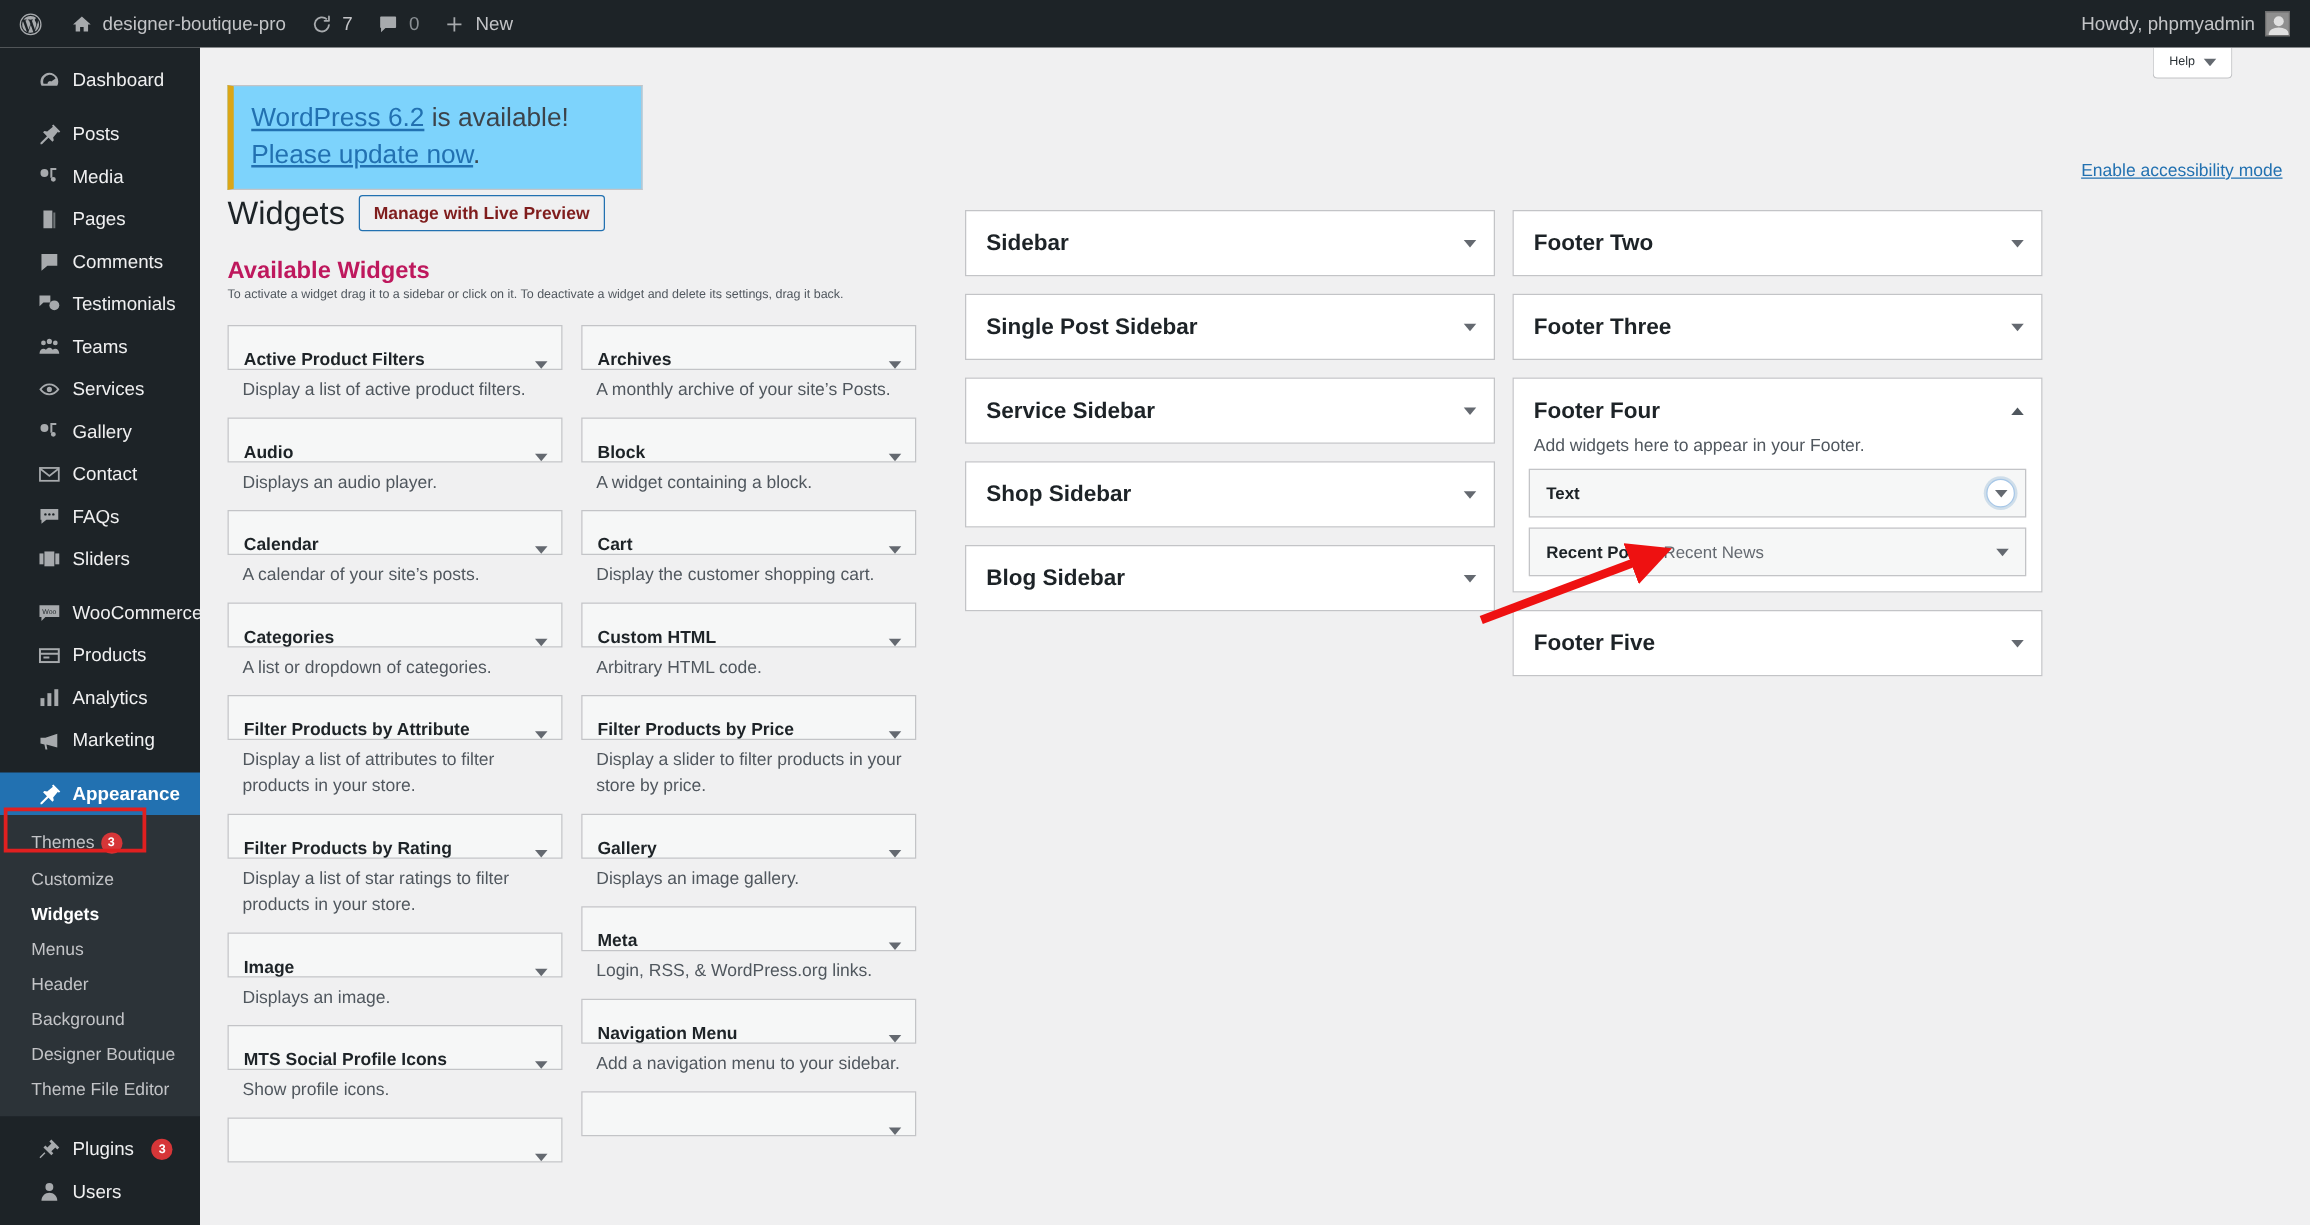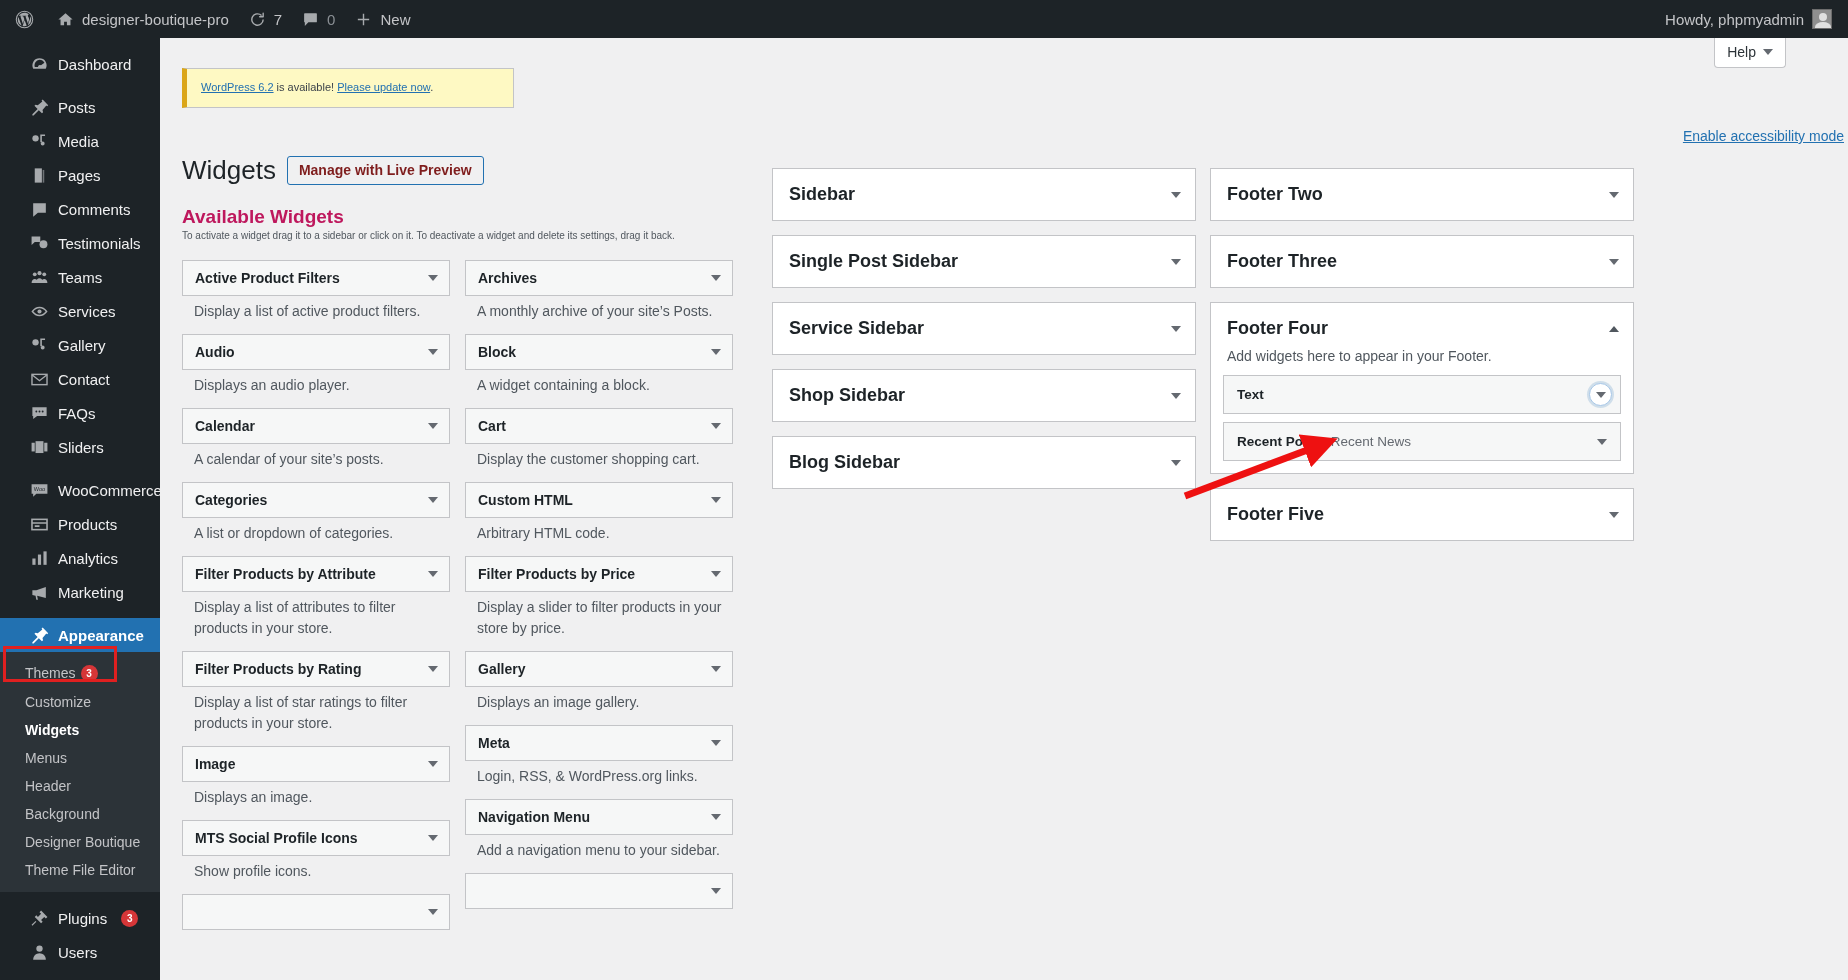--- a/index.html
+++ b/index.html
@@ -97,32 +97,32 @@
     width: 1688px; height: 942px;
     background: #f0f0f1;
     overflow: hidden;
   }
 
   .help-btn {
     position: absolute; right: 62px; top: 0;
     background: #fff; border: 1px solid #c3c4c7; border-top: none;
     border-radius: 0 0 4px 4px;
     padding: 6px 12px 7px 12px;
-    font-size: 14px; color: #2c3338;
+    font-size: 10px; color: #2c3338;
     display: flex; align-items: center; gap: 7px;
   }
 
   .update-nag {
     position: absolute; left: 22px; top: 30px;
     width: 332px;
-    background: #fef9c3;
+    background: #7dd3fc;
     border: 1px solid #c3c4c7;
     border-left: 5px solid #dba617;
     padding: 11px 12px 12px 14px;
-    font-size: 11px; color: #3c434a;
+    font-size: 21px; color: #3c434a;
     line-height: 1.4;
   }
   .update-nag a { color: #2271b1; text-decoration: underline; }
 
   .wp-heading {
     position: absolute; left: 22px; top: 116px;
     display: flex; align-items: center; gap: 11px;
   }
   .wp-heading h1 {
     font-size: 26px; font-weight: 400; color: #1d2327;
@@ -130,40 +130,40 @@
   }
   .page-title-action {
     border: 1px solid #2271b1; color: #7f1d1d;
     background: transparent; border-radius: 3px;
     font-size: 14px; font-weight: 600;
     padding: 5px 11px 6px; cursor: pointer;
     font-family: inherit;
   }
 
   .access-link {
-    position: absolute; right: 4px; top: 90px;
+    position: absolute; right: 22px; top: 90px;
     font-size: 14px; color: #2271b1; text-decoration: underline;
   }
 
   
   #left-col {
     position: absolute; left: 22px; top: 168px;
     width: 562px;
   }
   .col-title { font-size: 19px; font-weight: 700; color: #be185d; }
   .col-desc { font-size: 10px; color: #50575e; line-height: 1.55; margin-bottom: 16px; width: 560px;}
 
   .widget-grid { display: flex; gap: 15px; flex-wrap: wrap; }
   .widget-col { width: 268px; }
 
   .wdg {
     background: #f6f7f7;
     border: 1px solid #c3c4c7;
     height: 36px;
-    display: flex; align-items: center; justify-content: space-between;
+    display: flex; align-items: flex-end; justify-content: space-between;
     padding: 0 11px 0 12px;
     margin-bottom: 5px;
     cursor: move;
   }
   .wdg-title { font-size: 14px; font-weight: 700; color: #1d2327; }
   .wdg-desc {
     font-size: 14px; color: #50575e; line-height: 1.5;
     padding: 0 0 0 12px; margin-bottom: 12px; min-height: 21px;
   }
   .caret {

